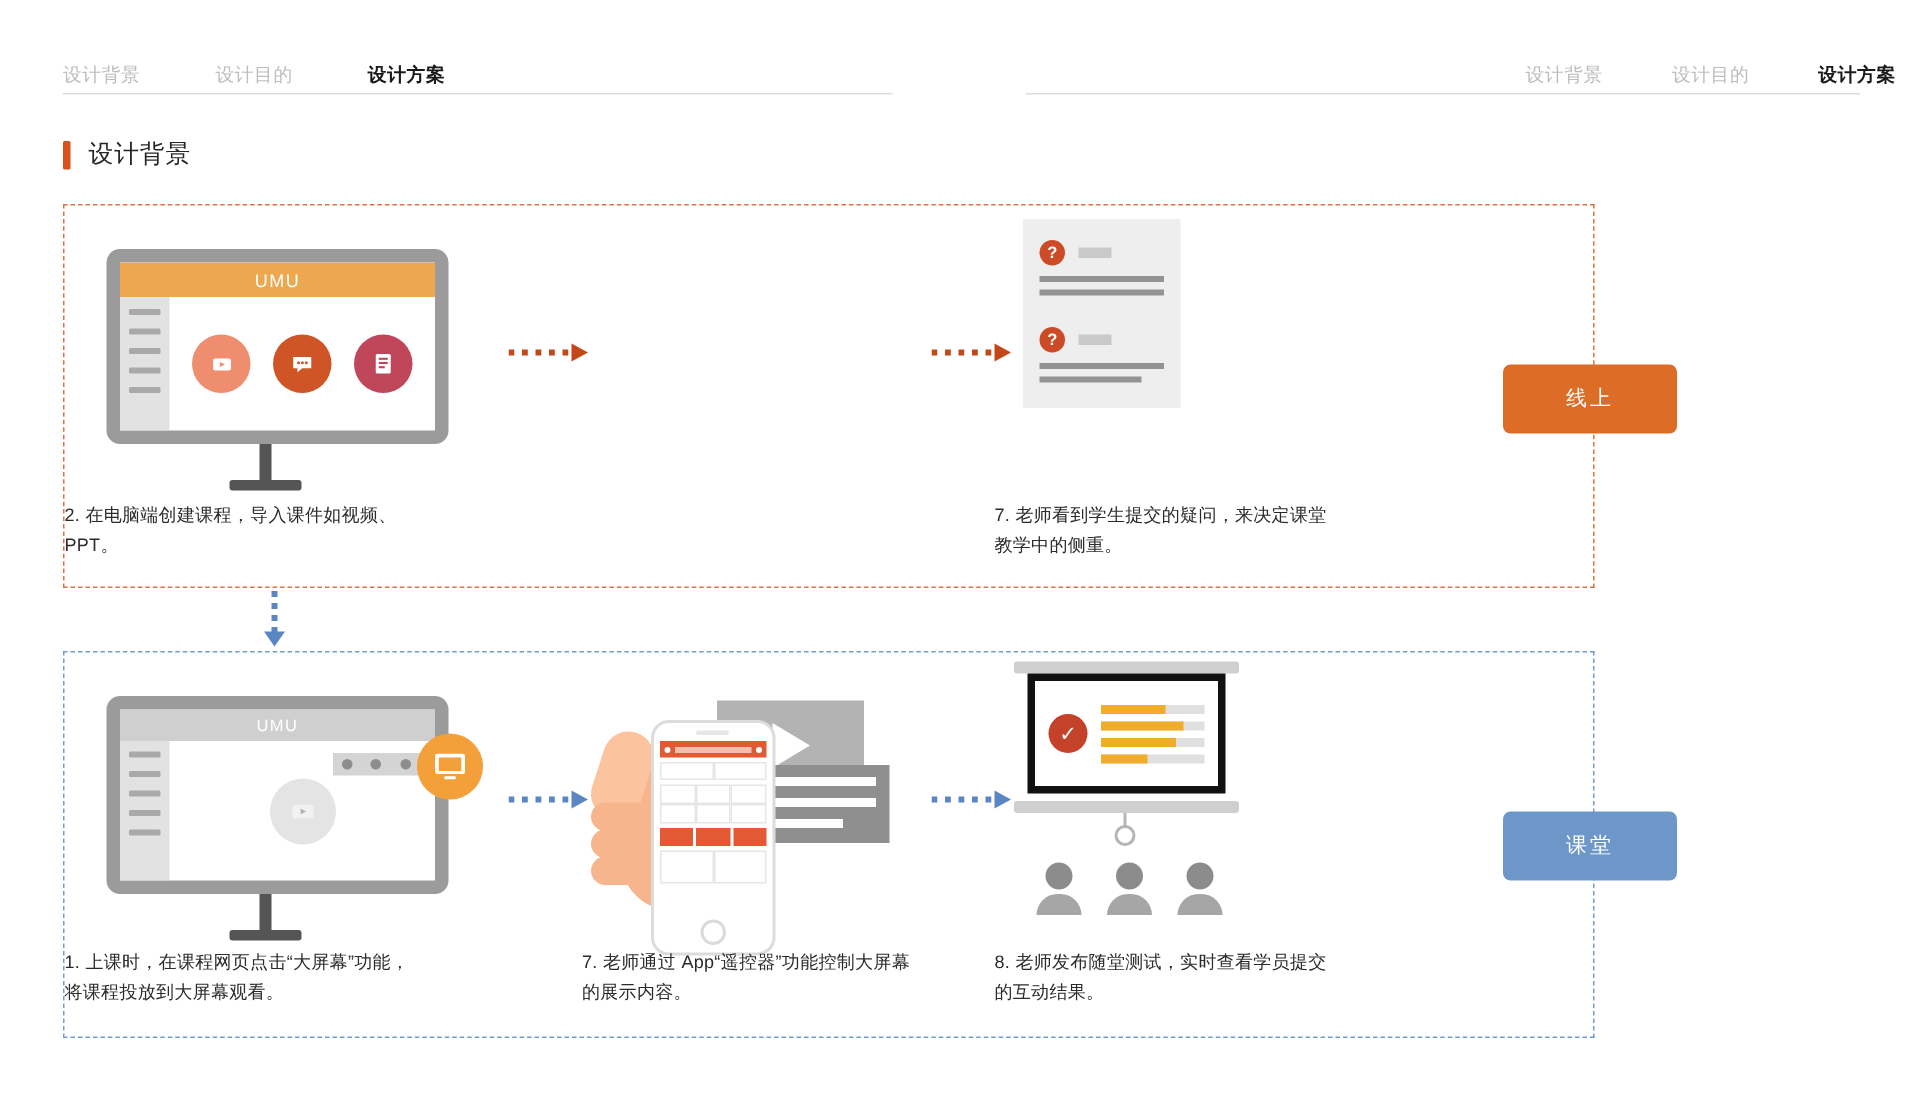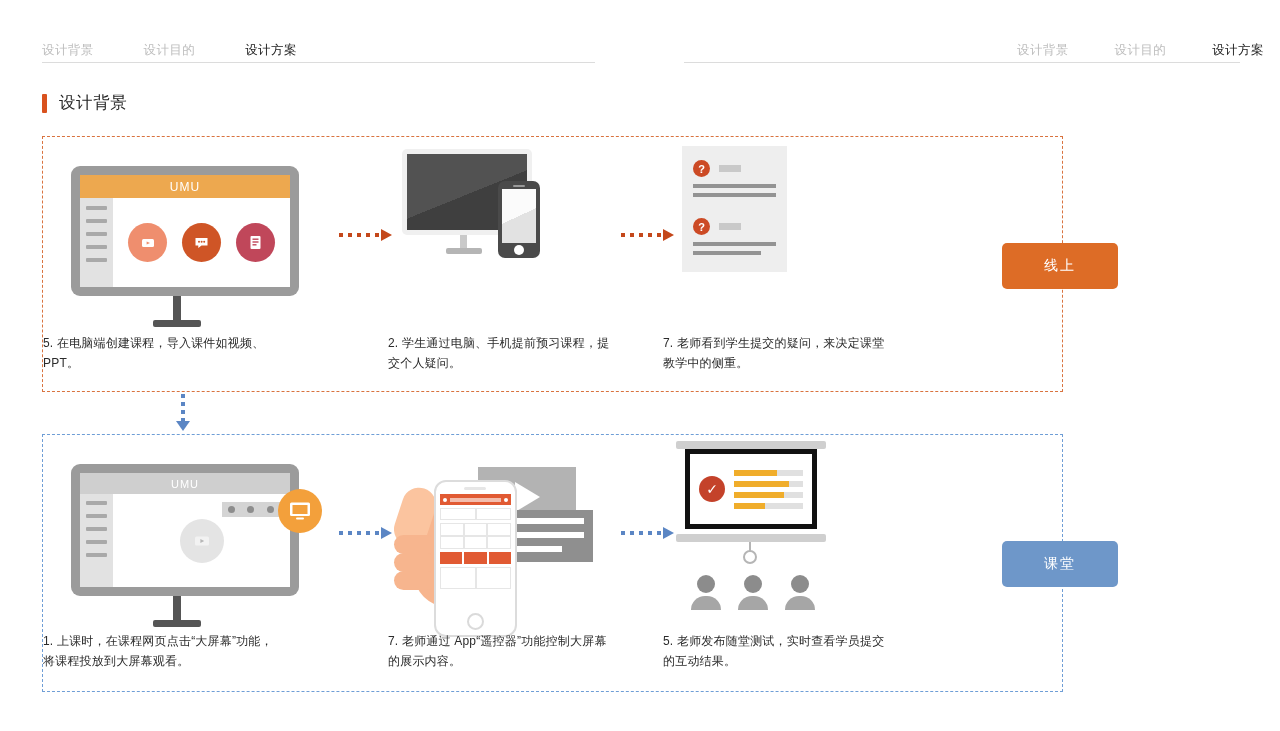--- a/index.html
+++ b/index.html
@@ -20,21 +20,21 @@
   .nav-group.right { left:1017px; top:28px; }
   .nav-rule { position:absolute; height:1px; background:#dcdcdc; top:62px; }
   .nav-rule.left  { left:42px;  width:553px; }
   .nav-rule.right { left:684px; width:556px; }
   .nav-item {
     font-size:12.5px; color:#bdbdbd; letter-spacing:.4px;
     margin-right:50px; white-space:nowrap; cursor:pointer;
   }
   .nav-group.right .nav-item { margin-right:46px; }
   .nav-item:last-child { margin-right:0; }
-  .nav-item.active { color:#1a1a1a; font-weight:normal; }
+  .nav-item.active { color:#1a1a1a; font-weight:bold; }
 
   
   .section-head { position:absolute; left:42px; top:92px; display:flex; align-items:center; }
   .head-bar { width:5px; height:19px; background:#d9521e; border-radius:1px; margin-right:12px; }
   .head-text { font-size:16.5px; color:#262626; letter-spacing:.6px; }
 
   
   .row { position:absolute; left:42px; width:1021px; }
   .row1 { top:136px; height:256px; border:1px dashed #d9733f; }
   .row2 { top:434px; height:258px; border:1px dashed #6f9ed6; }
@@ -248,43 +248,28 @@
                       <rect x="3.5" y="9.1" width="4" height="1.4" fill="#c0475a"></rect>
                     </svg>
                 </div>
               </div>
             </div>
           </div>
         </div>
         <div class="stand1"></div>
         <div class="base1"></div>
       </div>
-      <div class="caption" style="top:196px;">5. 在电脑端创建课程，导入课件如视频、PPT。</div>
+      <div class="caption" style="top:196px;">2. 在电脑端创建课程，导入课件如视频、PPT。</div>
     </div>
 
     <div class="arrow orange" style="left:296px;top:92px;">
       <span class="dots"></span>
         <span class="tip"></span>
     </div>
 
-    <div class="step" style="left:345px;width:280px;">
-      <div class="step-art">
-        <div class="mon2">
-          <div class="mon2-inner"></div>
-        </div>
-        <div class="mon2-neck"></div>
-        <div class="mon2-base"></div>
-        <div class="phone2">
-          <div class="phone2-spk"></div>
-          <div class="phone2-scr"></div>
-          <div class="phone2-dot"></div>
-        </div>
-      </div>
-      <div class="caption" style="top:196px;">2. 学生通过电脑、手机提前预习课程，提交个人疑问。</div>
-    </div>
 
     <div class="arrow orange" style="left:578px;top:92px;">
       <span class="dots"></span>
         <span class="tip"></span>
     </div>
 
     <div class="step" style="left:620px;width:280px;">
       <div class="step-art">
         <div class="doc3">
           <div class="q-row">
@@ -456,21 +441,21 @@
           <div class="person">
               <span class="hd"></span>
               <span class="bd"></span>
             </div>
           <div class="person">
               <span class="hd"></span>
               <span class="bd"></span>
             </div>
         </div>
       </div>
-      <div class="caption" style="top:196px;">5. 老师发布随堂测试，实时查看学员提交的互动结果。</div>
+      <div class="caption" style="top:196px;">8. 老师发布随堂测试，实时查看学员提交的互动结果。</div>
     </div>
 
   </div>
 </div>
 
 <div class="badge badge-class">
   <span>课堂</span>
 </div>
 
 </body></html>

